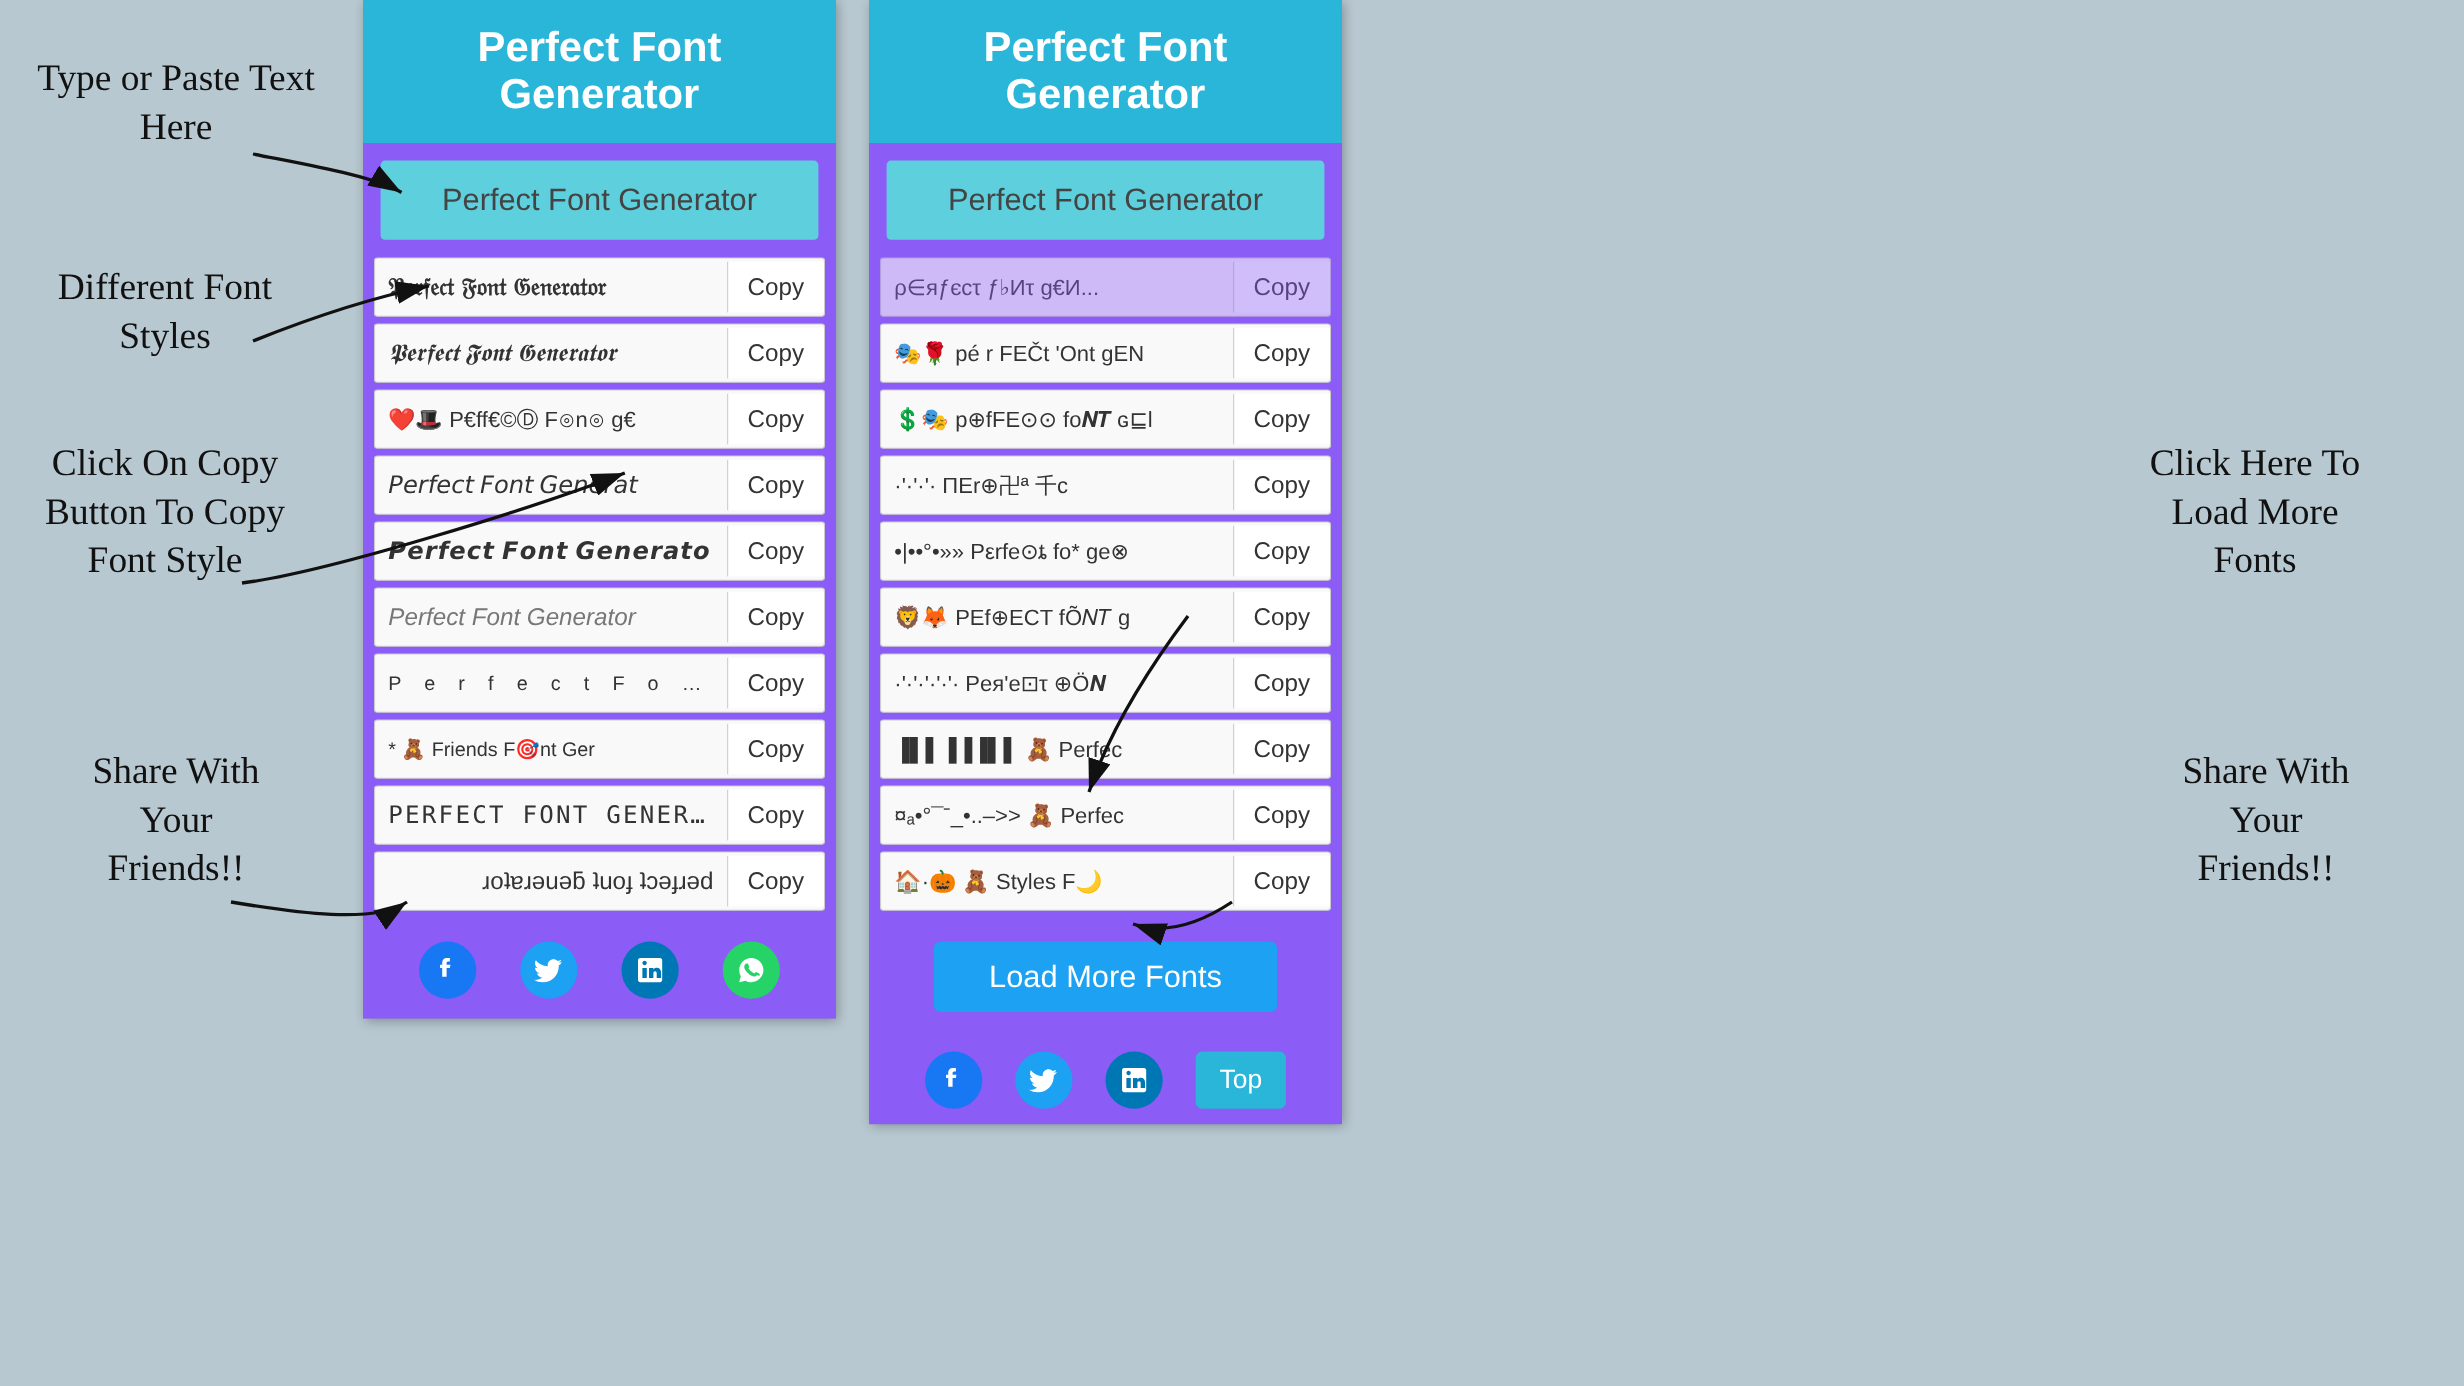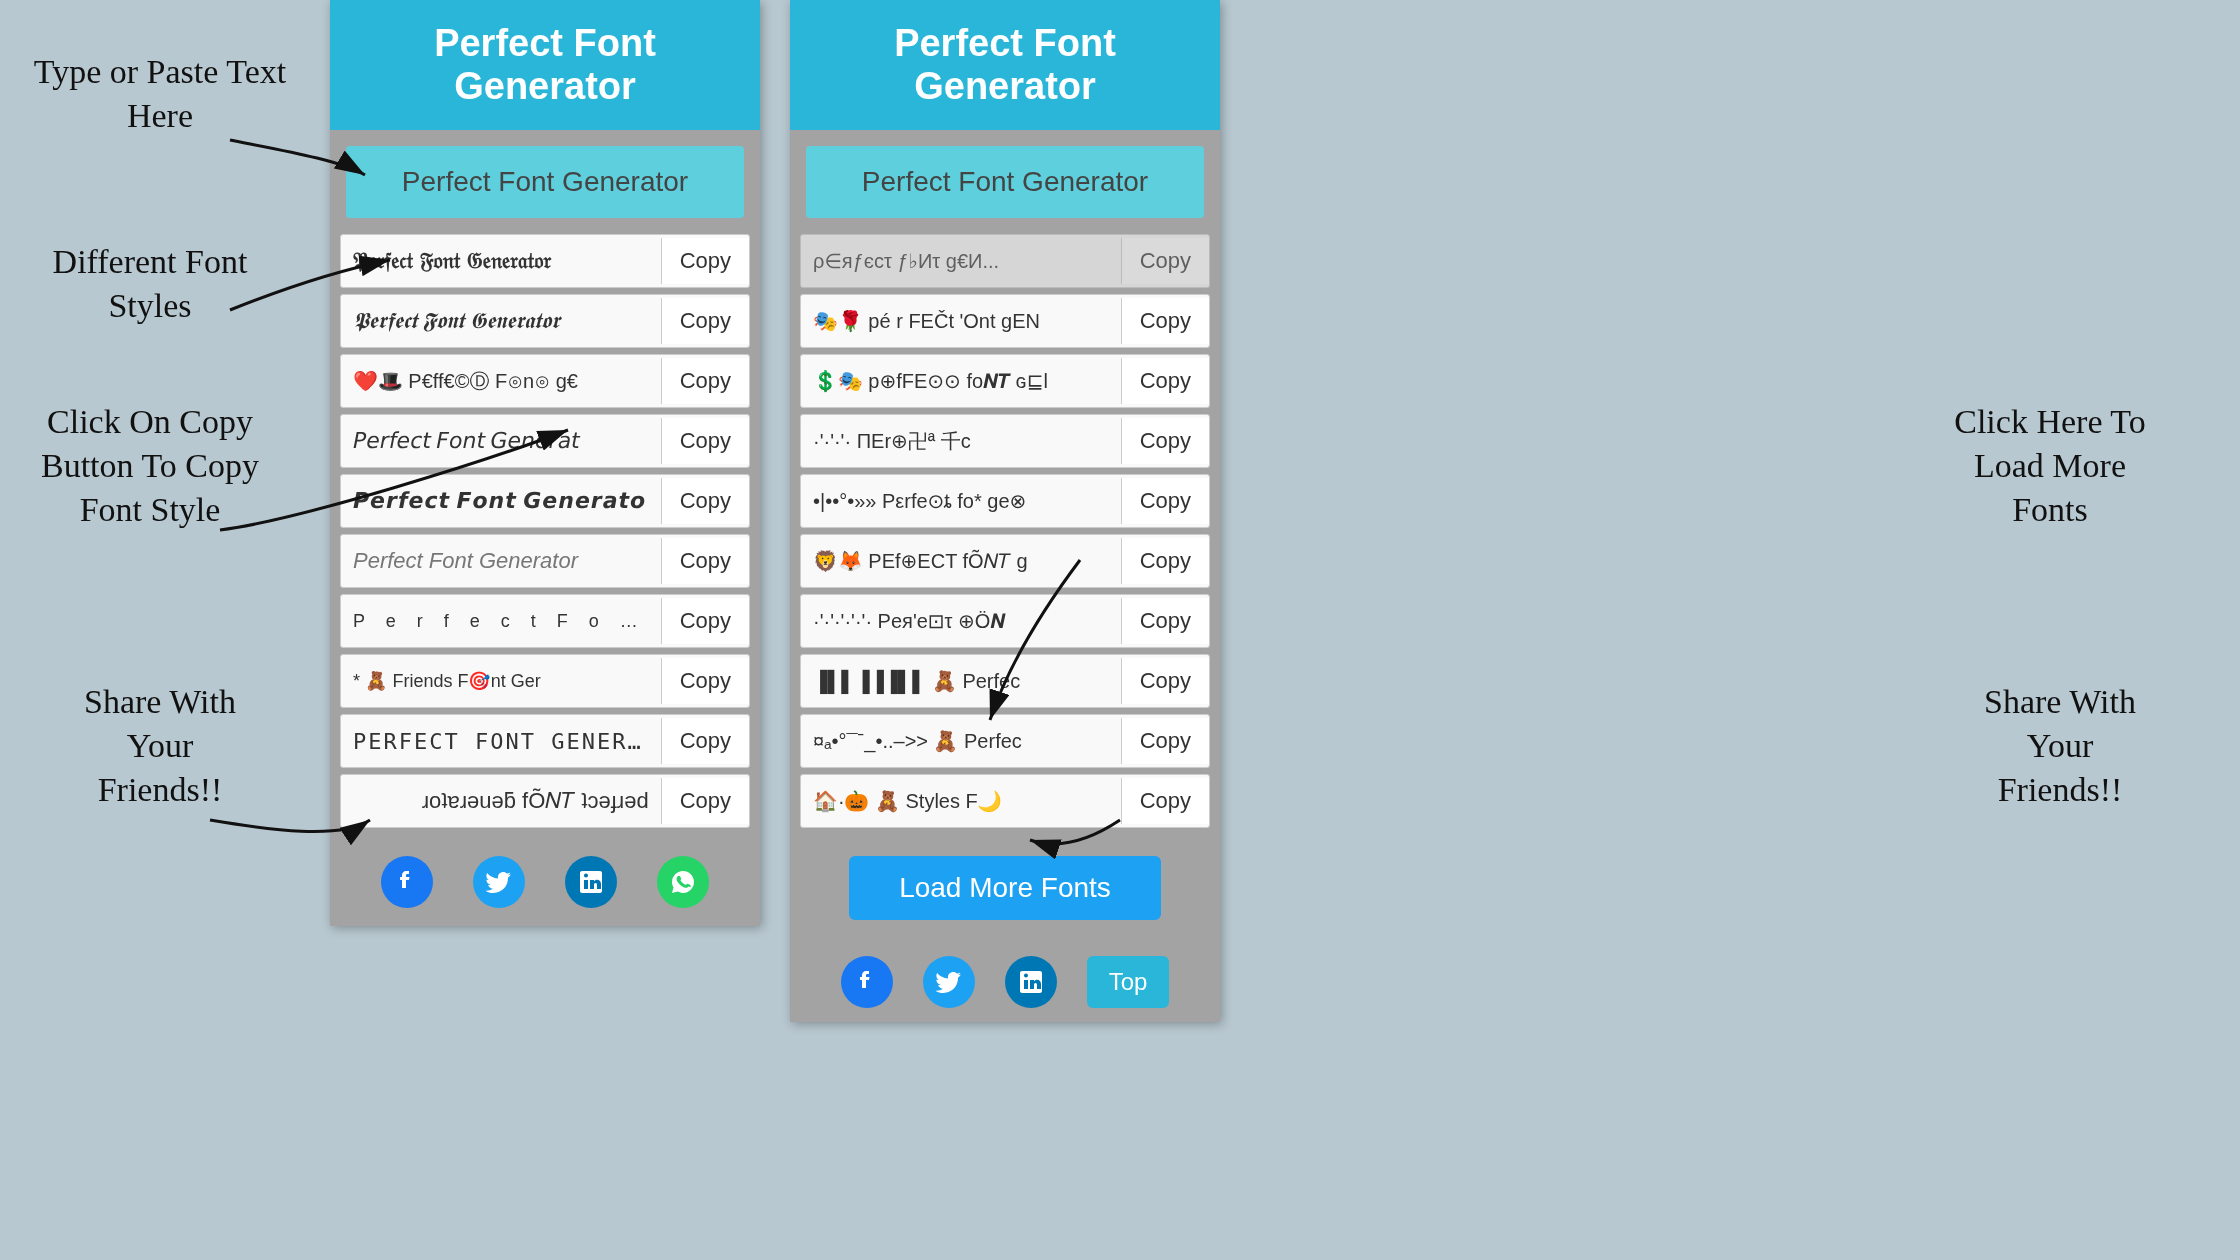--- a/index.html
+++ b/index.html
@@ -19,21 +19,21 @@
       color: #222;
       line-height: 1.3;
       text-align: center;
     }
 
     
     .phone {
       position: absolute;
       top: 0;
       width: 430px;
-      background: #a3a3a3;
+      background: #8b5cf6;
       border-radius: 0;
       overflow: hidden;
       box-shadow: 2px 2px 10px rgba(0,0,0,0.3);
     }
 
     .phone-left {
       left: 330px;
     }
 
     .phone-right {
@@ -237,21 +237,21 @@
     </div>
     <div class="font-row">
       <span class="font-text f8">* 🧸 Friends F🎯nt Ger</span>
       <button class="copy-btn">Copy</button>
     </div>
     <div class="font-row">
       <span class="font-text f9">PERFECT FONT GENERATOR</span>
       <button class="copy-btn">Copy</button>
     </div>
     <div class="font-row">
-      <span class="font-text f10">ɹoʇɐɹǝuǝƃ fÕ𝑁𝑇 ʇɔǝɟɹǝd</span>
+      <span class="font-text f10">ɹoʇɐɹǝuǝƃ ʇuoɟ ʇɔǝɟɹǝd</span>
       <button class="copy-btn">Copy</button>
     </div>
   </div>
 
   <div class="social-bar">
     <div class="social-icon facebook">
       <svg width="28" height="28" viewBox="0 0 28 28" fill="white">
           <path d="M16 3h-3C10.8 3 9 4.8 9 7v2H7v3h2v8h4v-8h3l.5-3H13V7.5c0-.8.2-1.5 1.5-1.5H16V3z"></path>
         </svg>
     </div>

